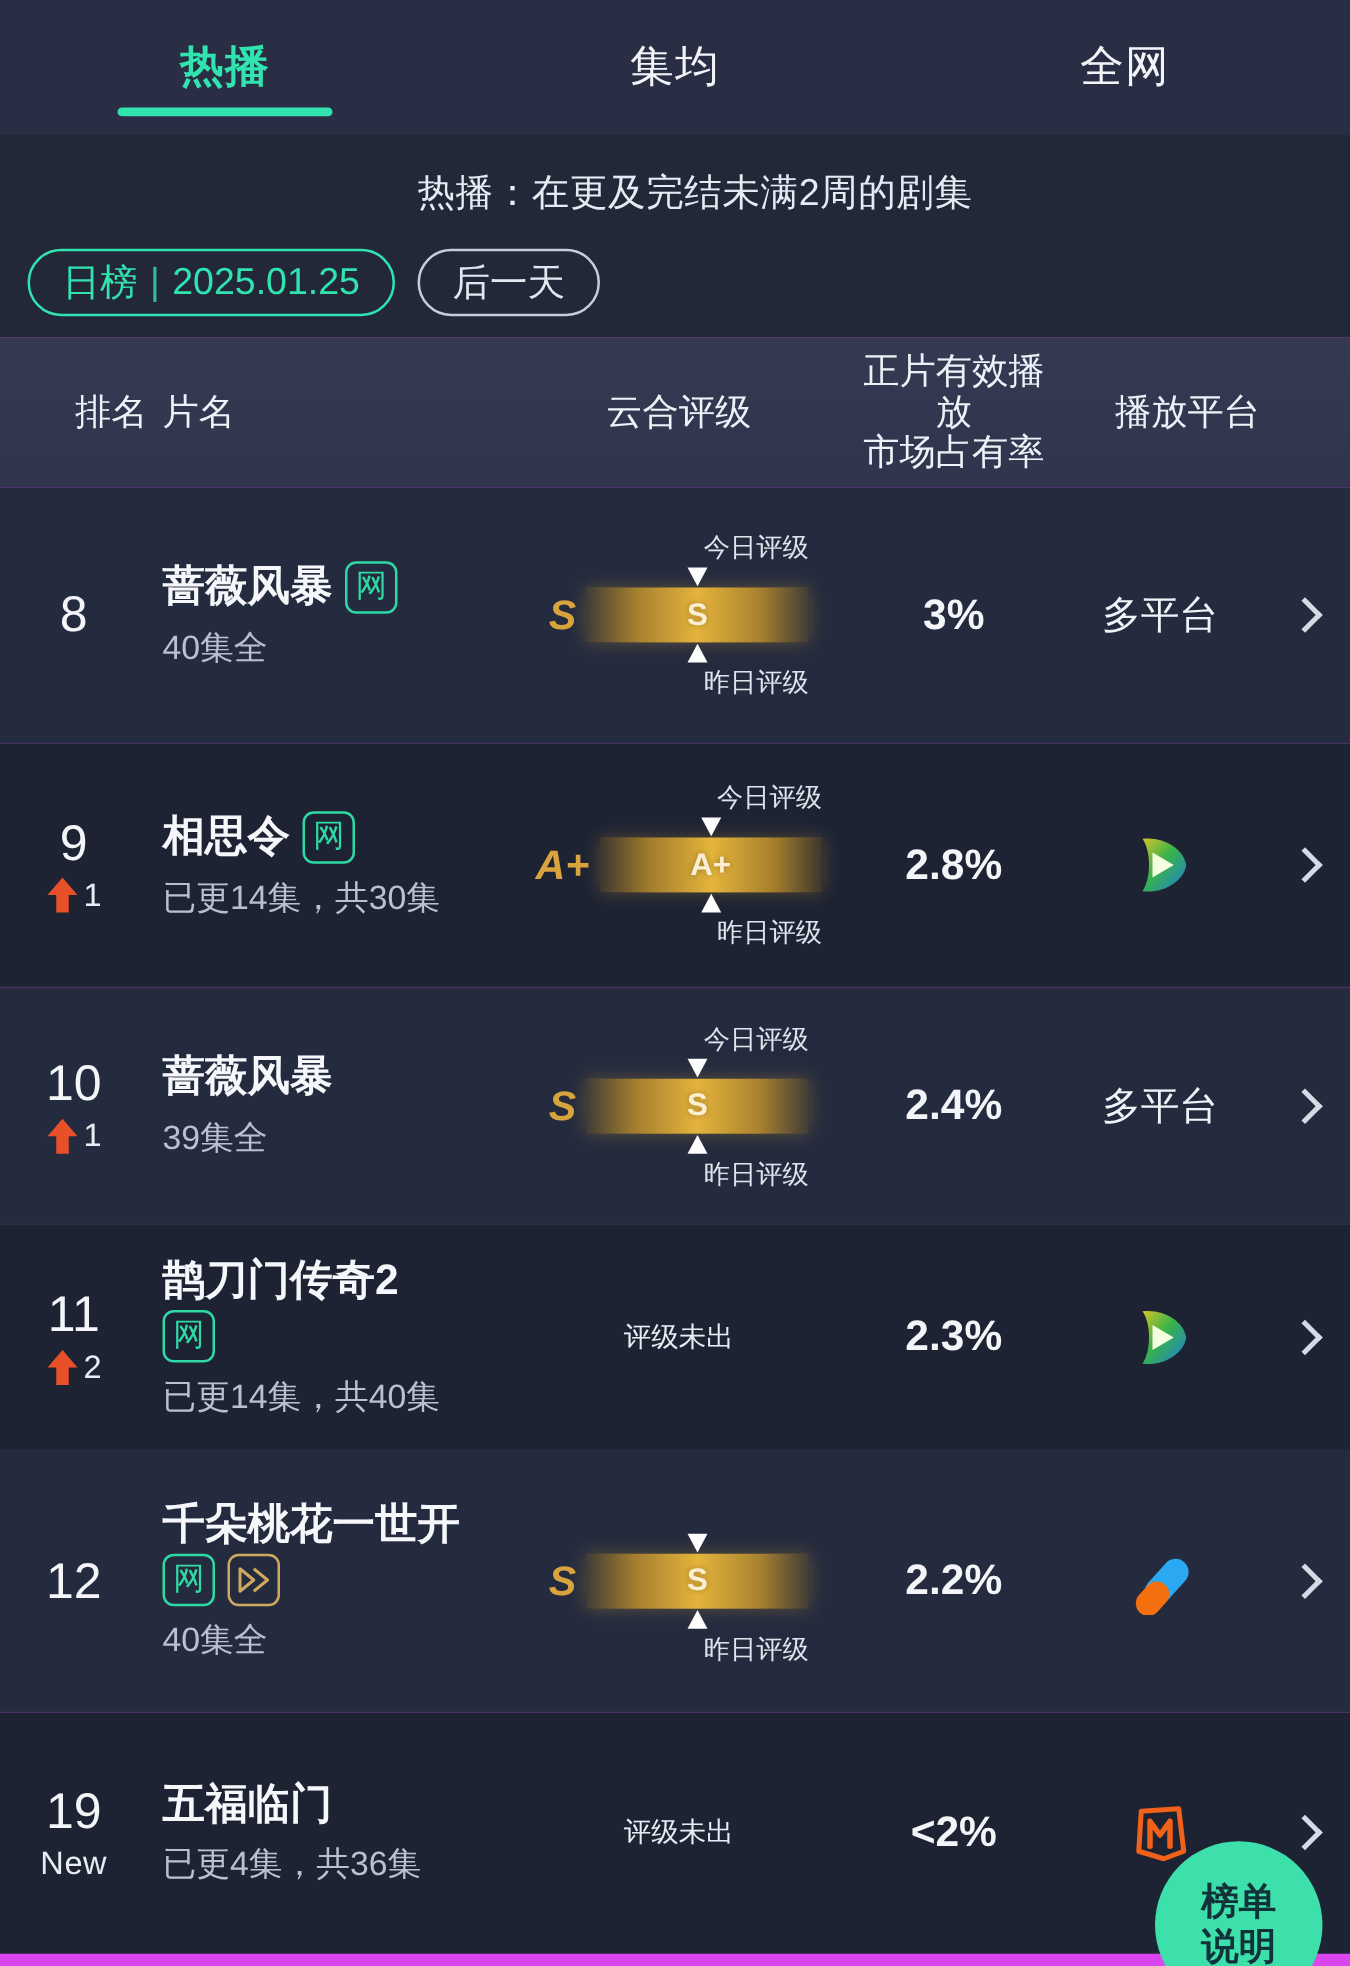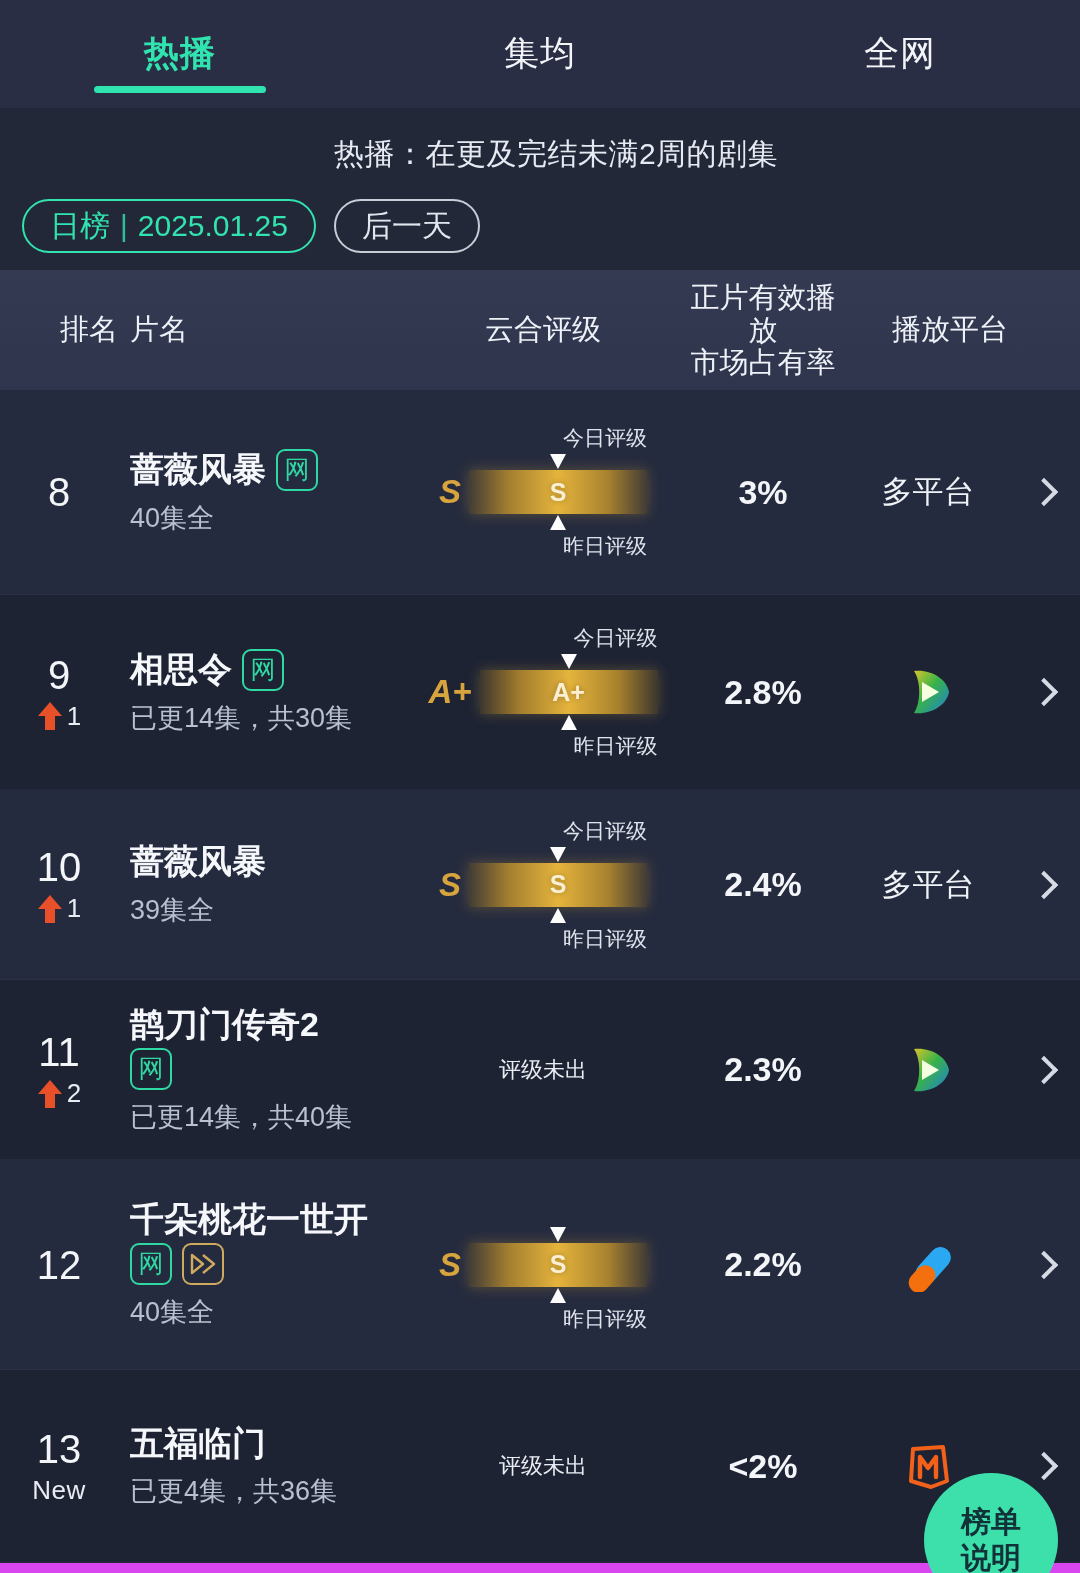--- a/index.html
+++ b/index.html
@@ -448,21 +448,21 @@
             <rect x="22" y="6" width="21" height="42" rx="10.5" transform="rotate(42 32 27)" fill="#2aa8f2"></rect>
             <rect x="11" y="26" width="20" height="30" rx="10" transform="rotate(42 21 41)" fill="#f4700f"></rect>
           </svg>
         </div>
         <div class="c-arrow chevcell">
           <span class="chev"></span>
         </div>
       </div>
       <div class="row even" style="height: 193px;">
         <div class="c-rank rankcell">
-          <div class="rank-num">13</div>
+          <div class="rank-num">19</div>
           <div class="rank-new">New</div>
         </div>
         <div class="c-title titlecell">
           <div class="title-line">
             <span class="title-text">五福临门</span>
           </div>
           <div class="subline">已更4集，共36集</div>
         </div>
         <div class="c-rating ratingcell">
           <span class="rating-none">评级未出</span>

